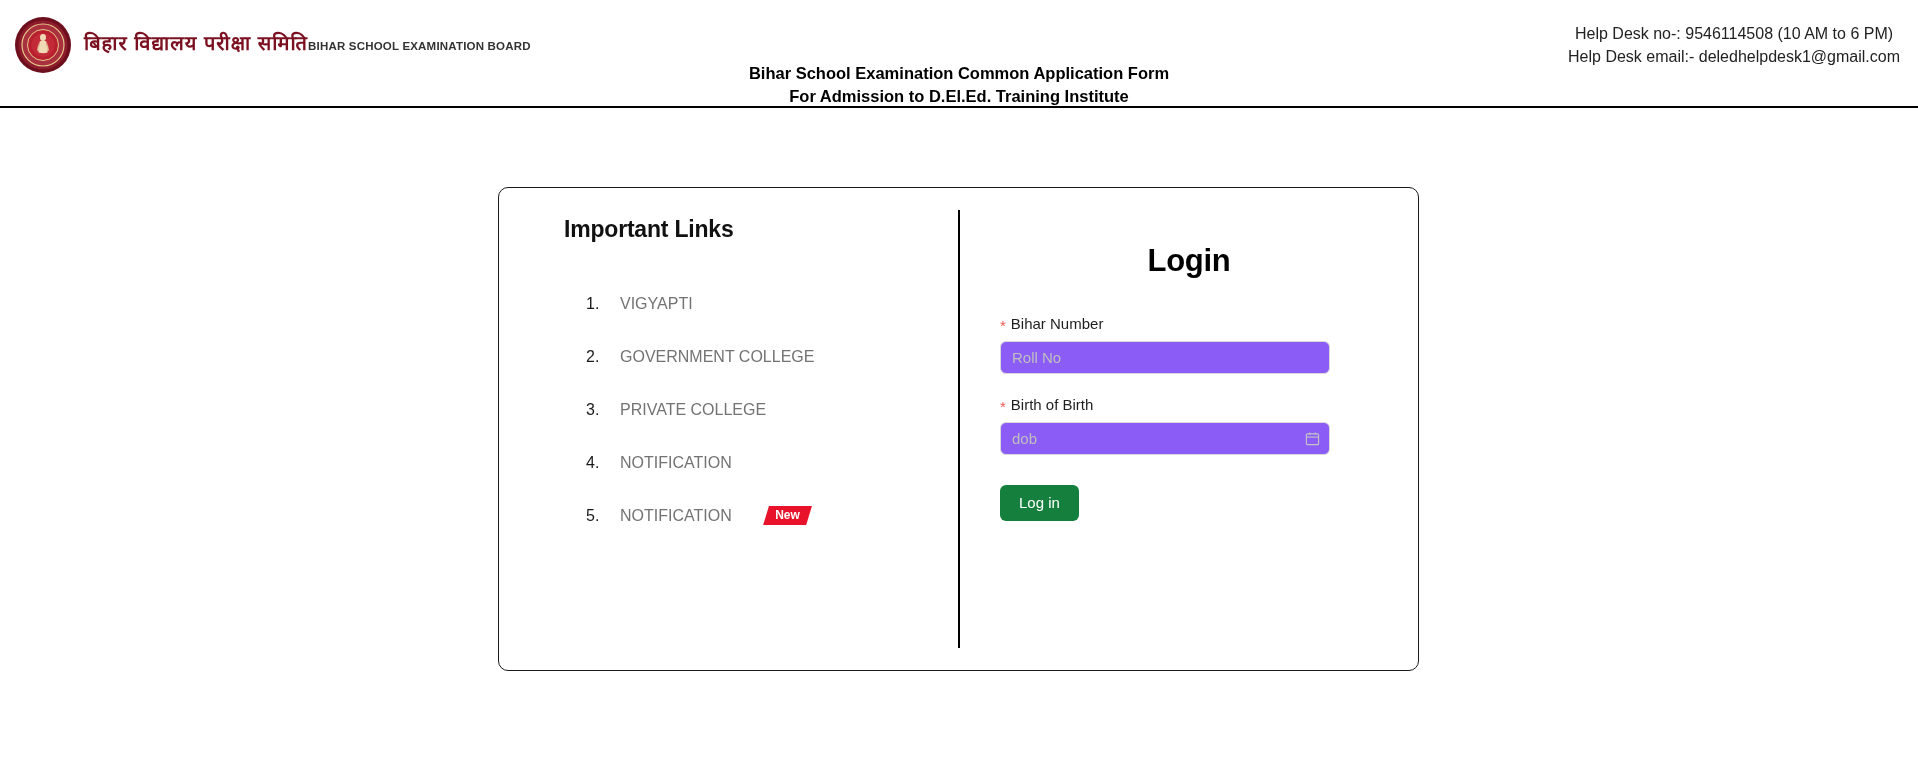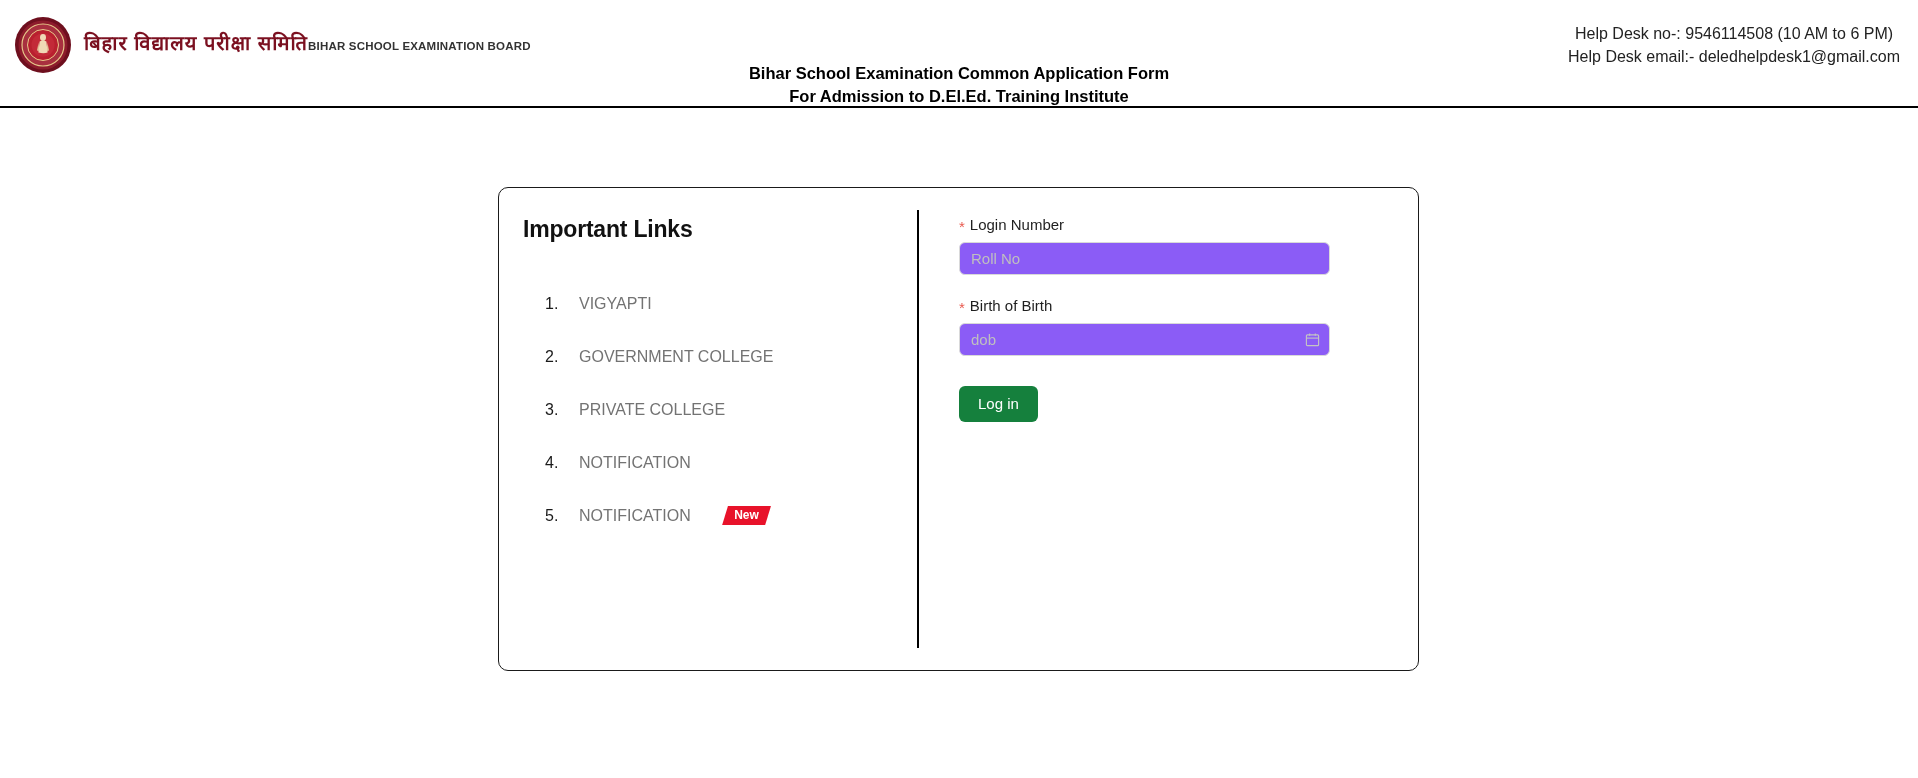--- a/index.html
+++ b/index.html
@@ -78,20 +78,21 @@
   .stage { position: relative; width: 100%; height: 670px; background: #fff; }
 
   .card {
     position: absolute;
     left: 498px; top: 79px;
     width: 921px; height: 484px;
     border: 1px solid #1a1a1a;
     border-radius: 10px;
     background: #ffffff;
     display: flex;
+    padding-left: 41px;
   }
 
   .card-left {
     width: 418px;
     padding: 28px 0 0 22px;
     position: relative;
   }
 
   .divider {
     width: 2px;
@@ -284,26 +285,27 @@
           <a class="link-a">NOTIFICATION</a>
           <span class="badge-new"><span>New</span></span>
         </li>
 
       </ol>
     </div>
 
     <div class="divider"></div>
 
     <div class="card-right">
+      <div class="login-title">Login</div>
 
       <div class="form">
 
         <div class="field-label">
           <span class="req-star">*</span>
-          <span>Login Number</span>
+          <span>Bihar Number</span>
         </div>
         <div class="input-wrap">
           <input class="text-input" type="text" placeholder="Roll No" style="">
         </div>
 
         <div class="field-label">
           <span class="req-star">*</span>
           <span>Birth of Birth</span>
         </div>
         <div class="input-wrap">

